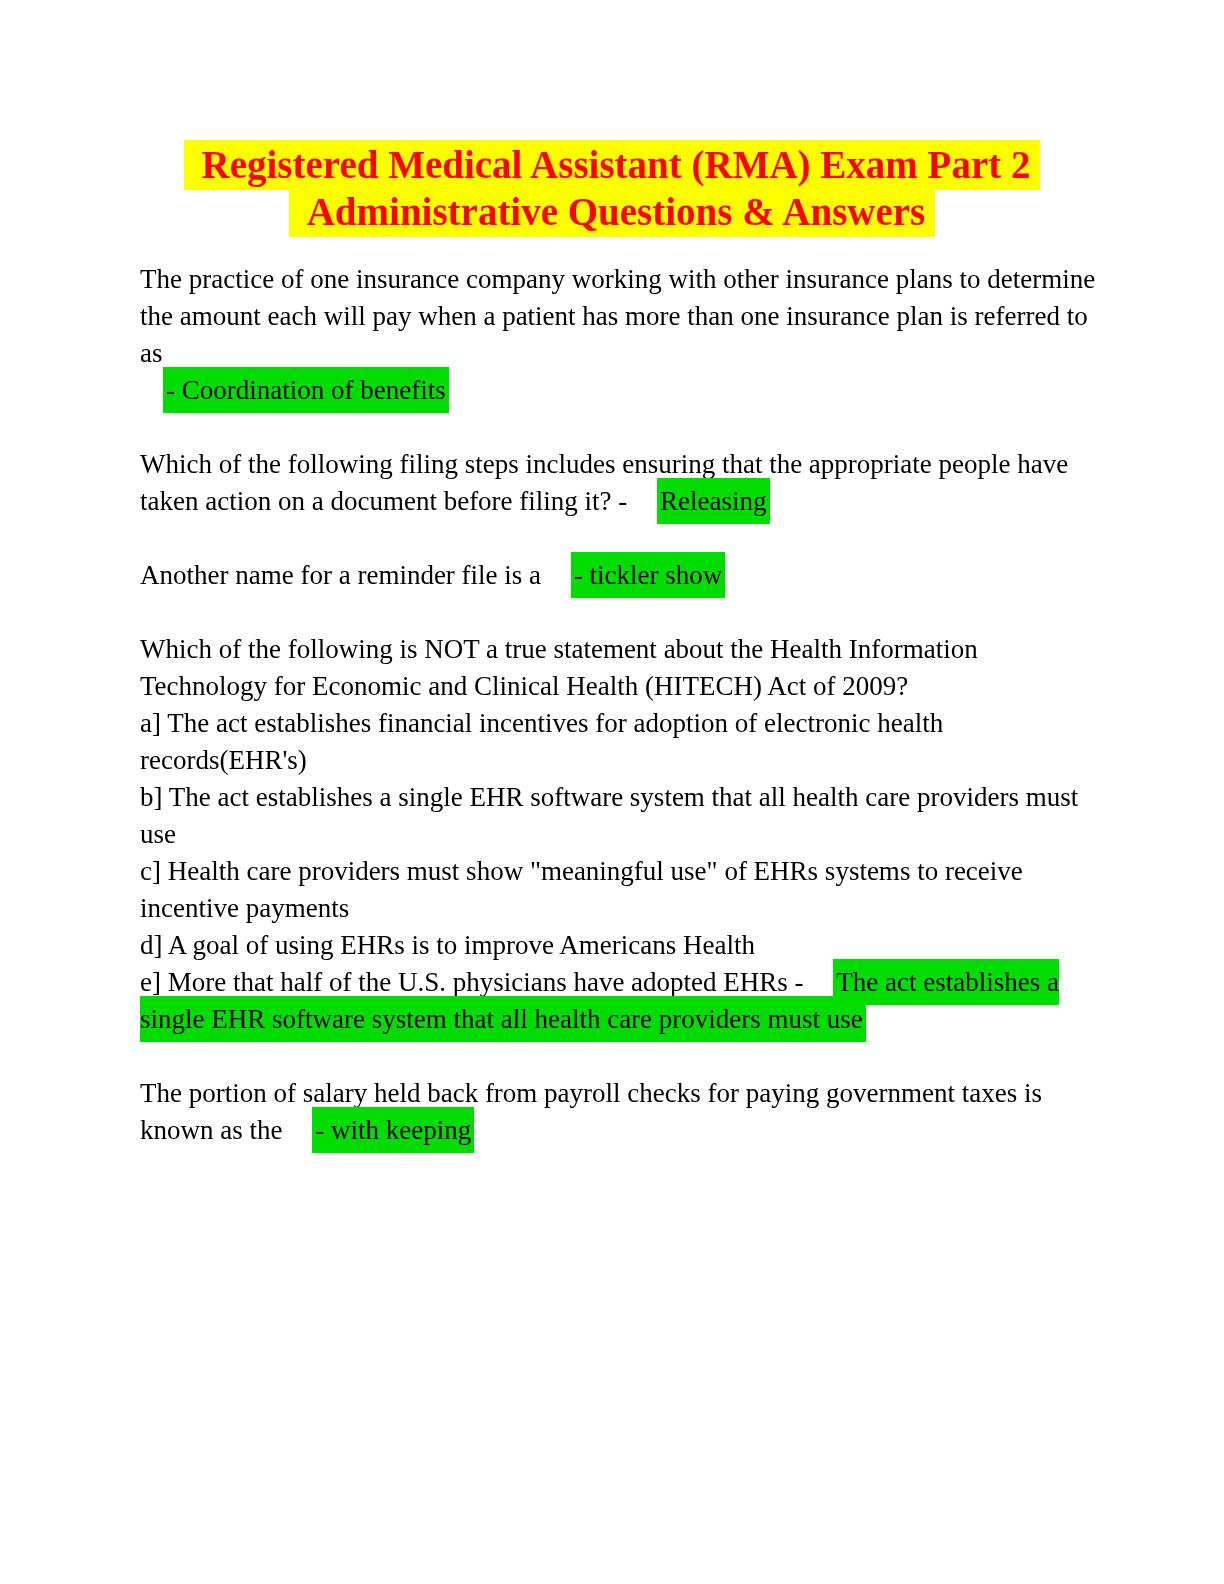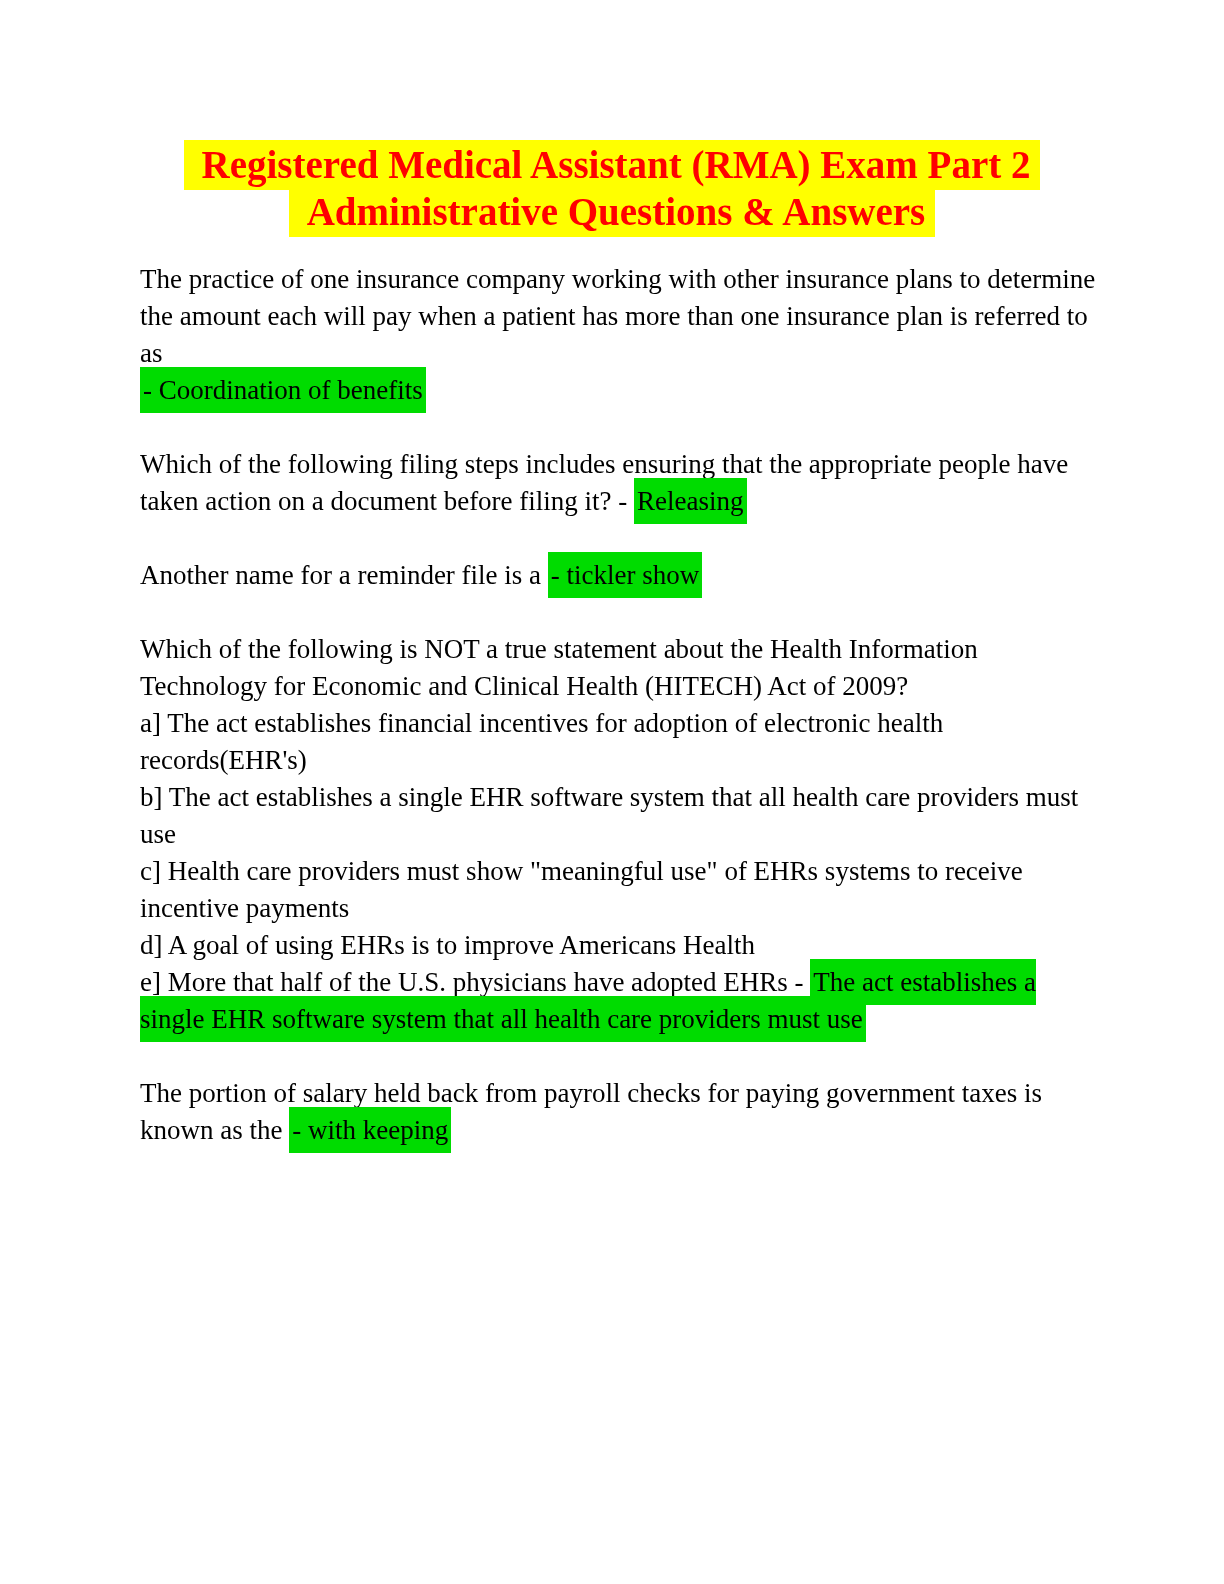--- a/index.html
+++ b/index.html
@@ -44,20 +44,21 @@
     font-size: 27px;
     line-height: 37px;
   }
   .qa {
     margin: 0 0 37px 0;
     padding: 0;
   }
   .hl {
     background: var(--answer-hl);
     padding: 8px 3px;
+    margin-left: 23px;
   }
 </style>
 </head>
 <body>
 
 <div class="page">
   <h1 class="doc-title">
     <span class="title-line"><span class="title-hl">Registered Medical Assistant (RMA) Exam Part 2</span></span>
     <span class="title-line"><span class="title-hl">Administrative Questions &amp; Answers</span></span>
   </h1>

